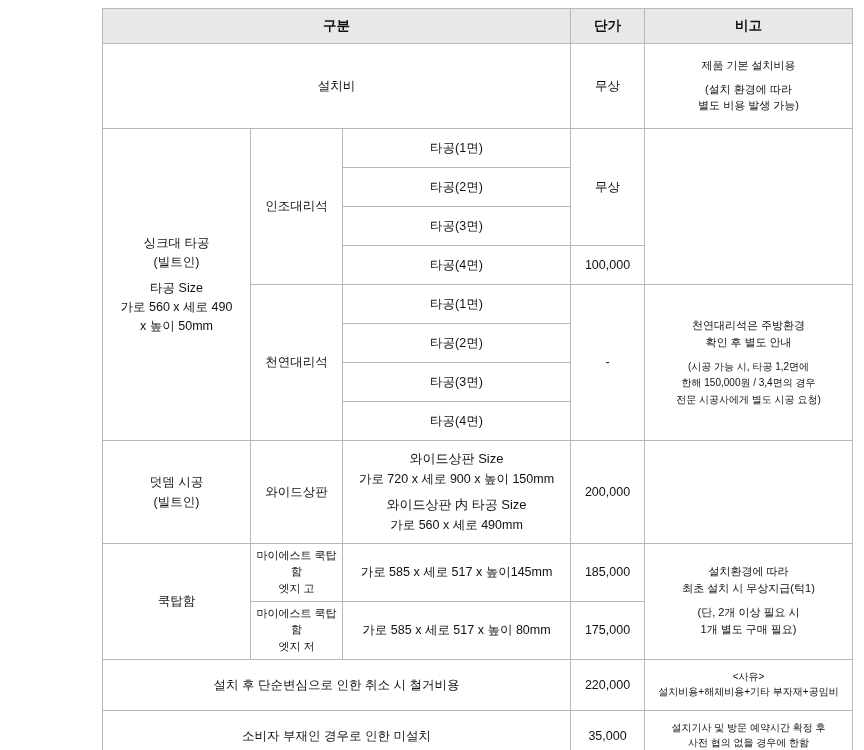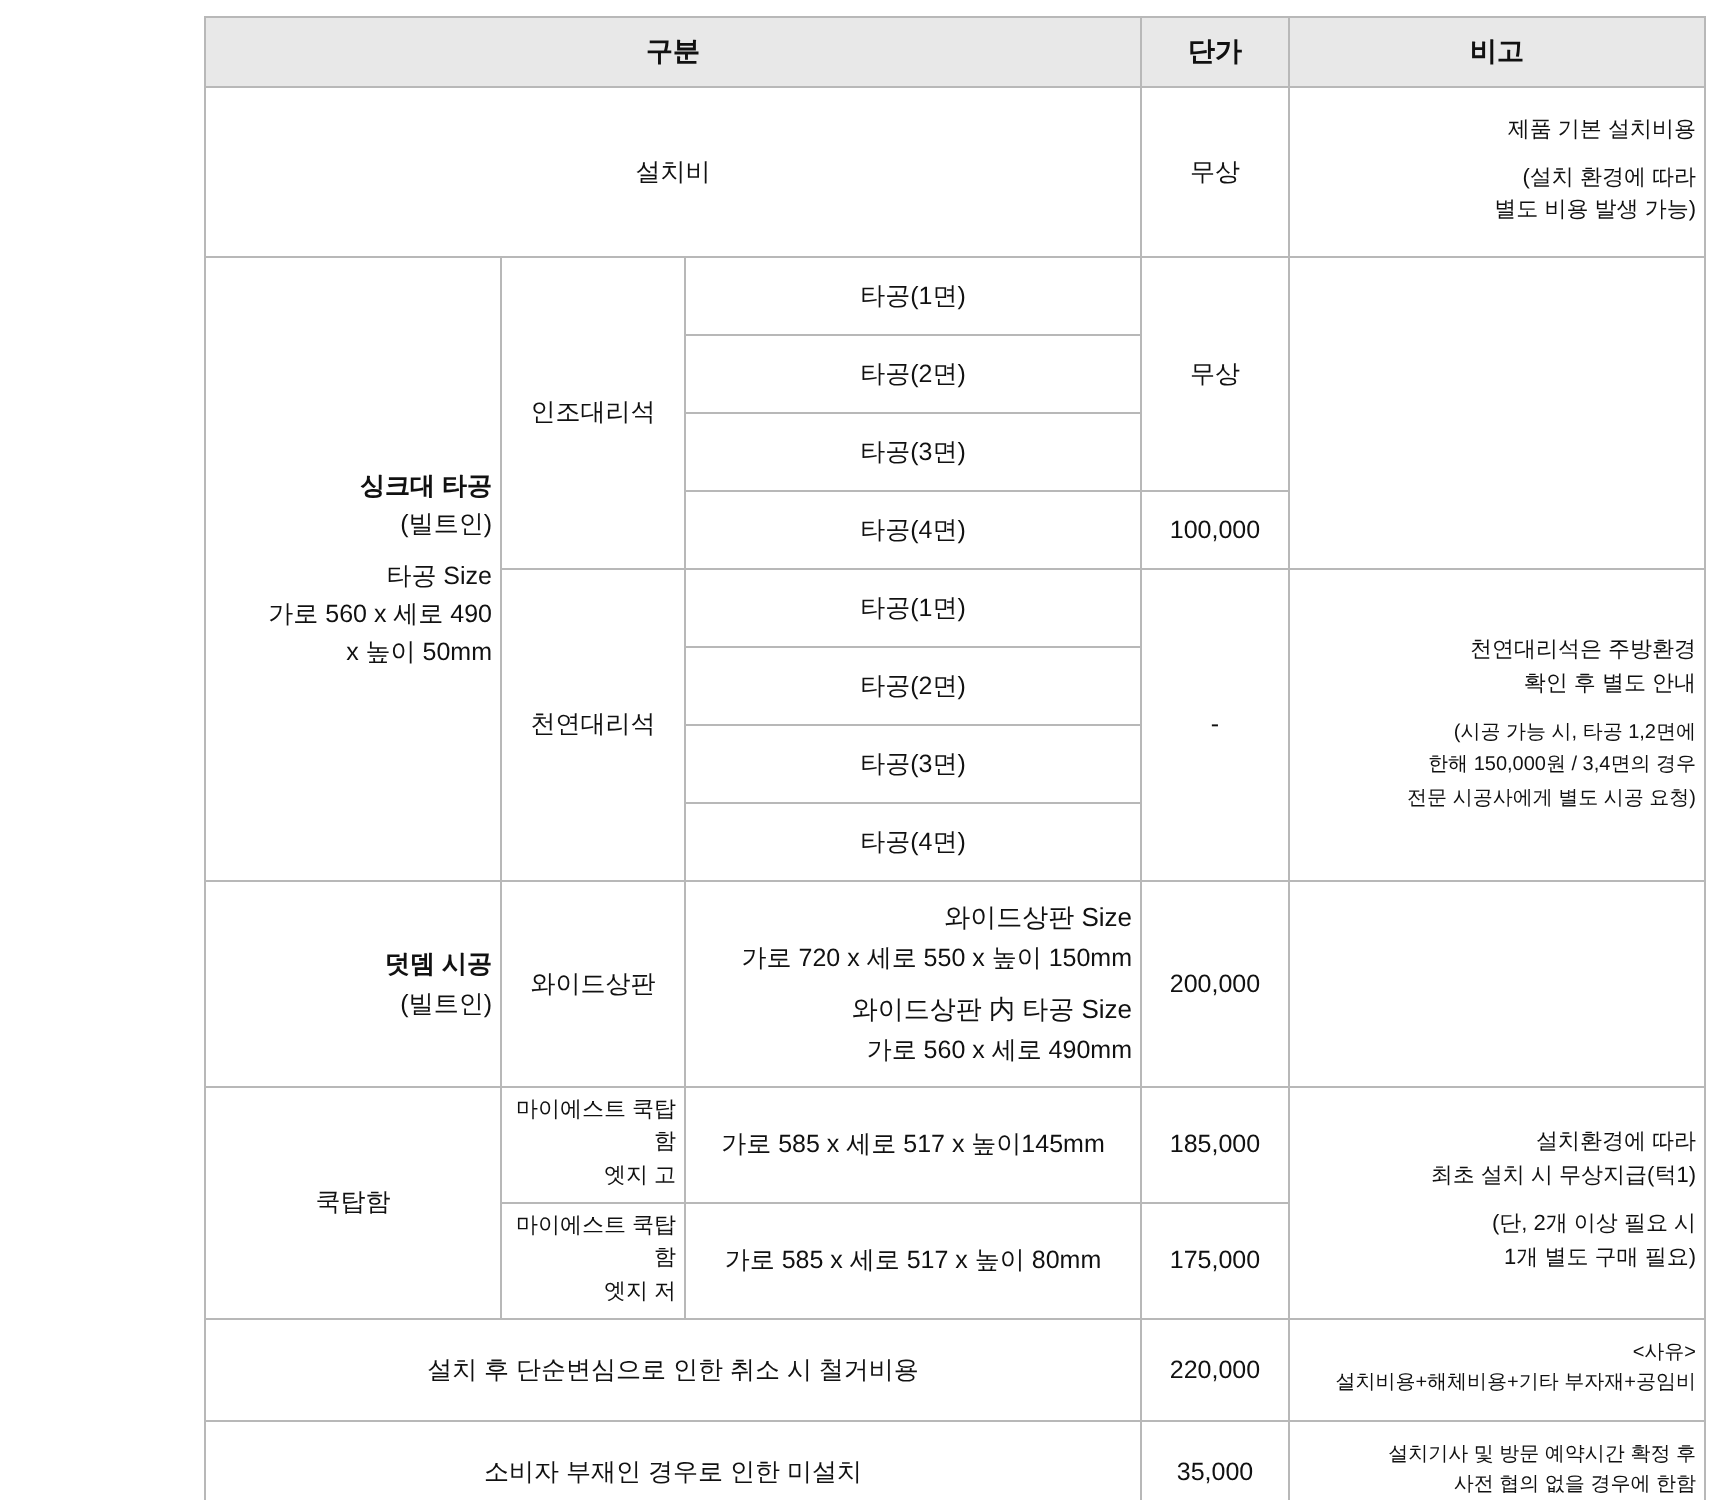--- a/index.html
+++ b/index.html
@@ -36,26 +36,26 @@
     line-height: 1.45;
     font-weight: normal;
     color: #111;
   }
   table.price thead td {
     background: #e8e8e8;
     font-weight: bold;
     font-size: 13.5px;
     height: 28px;
   }
-  .bold { font-weight: bold; }
+  .bold { font-weight: normal; }
   .small { font-size: 11px; line-height: 1.5; }
   .xsmall { font-size: 10px; line-height: 1.55; }
   .tall { height: 32px; }
   .nowrap { white-space: nowrap; }
-  .cell-multi div { margin: 1px 0; text-align: right; }
+  .cell-multi div { margin: 1px 0; }
   .note-gap { height: 6px; }
   .wide-title { font-weight: normal; font-size: 13px; }
   .wide-sub { font-size: 12.5px; }
 </style>
 </head>
 <body>
 
 <div class="page">
 
   <table class="price">
@@ -135,21 +135,21 @@
       </tr>
 
       <tr>
         <td class="cell-multi" style="height:96px;">
           <div class="bold">덧뎀 시공</div>
           <div>(빌트인)</div>
         </td>
         <td class="bold">와이드상판</td>
         <td class="cell-multi">
           <div class="wide-title">와이드상판 Size</div>
-          <div class="wide-sub">가로 720 x 세로 550 x 높이 150mm</div>
+          <div class="wide-sub">가로 720 x 세로 900 x 높이 150mm</div>
           <div class="note-gap"></div>
           <div class="wide-title">와이드상판 内 타공 Size</div>
           <div class="wide-sub">가로 560 x 세로 490mm</div>
         </td>
         <td>200,000</td>
         <td></td>
       </tr>
 
       <tr>
         <td rowspan="2" class="bold">쿡탑함</td>

